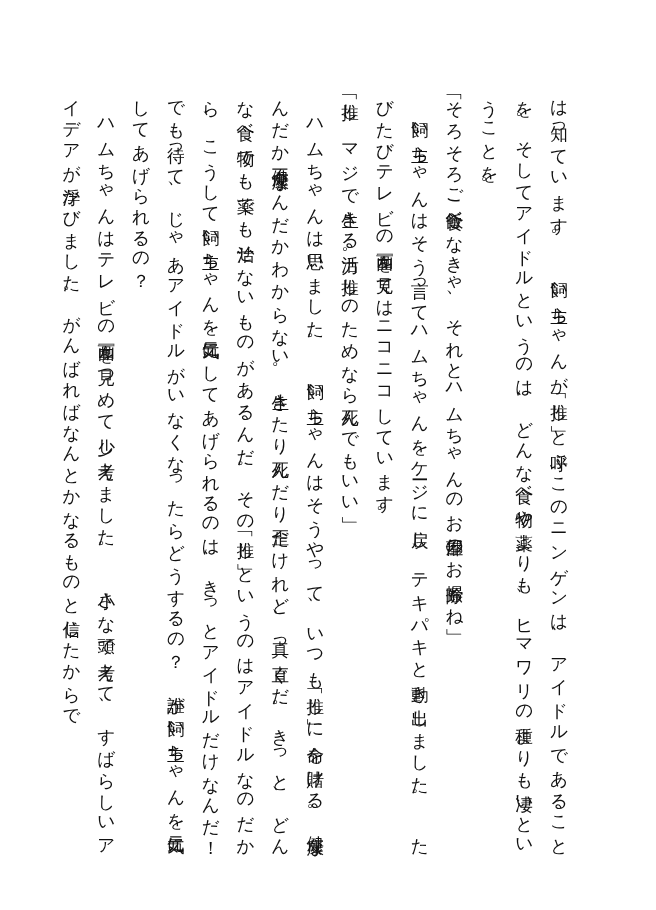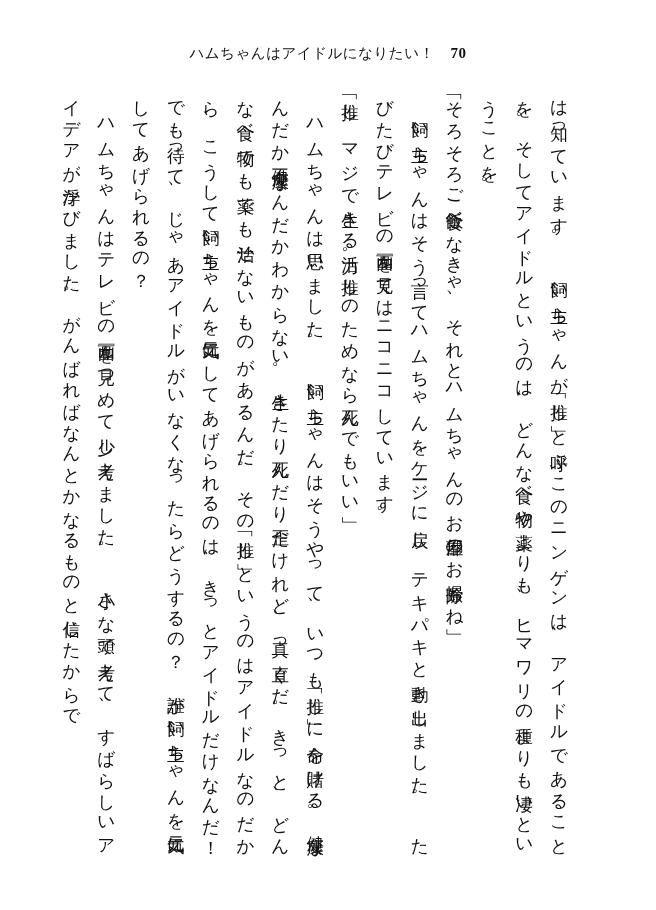--- a/index.html
+++ b/index.html
@@ -72,23 +72,20 @@
   .vtext p {
     margin: 0;
     text-indent: 0;
   }
 </style>
 </head>
 <body>
 
 <div class="page">
 
-  <div class="header">
-    <span class="htitle">ハムちゃんはアイドルになりたい！</span><span class="pagenum">70</span>
-  </div>
 
   <div class="body-area">
     <div class="vtext">
       <p>は知っています。　飼い主ちゃんが「推し」と呼ぶこのニンゲンは、アイドルであることを。そしてアイドルというのは、どんな食べ物や薬よりも、ヒマワリの種よりも凄いということを。</p>
       <p>「そろそろご飯食べなきゃ、それとハムちゃんのお部屋のお掃除もね」</p>
       <p>　飼い主ちゃんはそう言ってハムちゃんをケージに戻し、テキパキと動き出しました。　たびたびテレビの画面を見てはニコニコしています。</p>
       <p>「推し、マジで生きる活力。推しのためなら死んでもいい」</p>
       <p>　ハムちゃんは思いました。　飼い主ちゃんはそうやって、いつも「推し」に命を賭ける。健康なんだか不健康なんだかわからない。生きたり死んだり歪だけれど、真っ直ぐだ。きっと、どんな食べ物でも薬でも治せないものがあるんだ。その「推し」というのはアイドルなのだから、こうして飼い主ちゃんを元気にしてあげられるのは、きっとアイドルだけなんだ！　でも待って、じゃあアイドルがいなくなったらどうするの？　誰が飼い主ちゃんを元気にしてあげられるの？</p>
       <p>　ハムちゃんはテレビの画面を見つめて少し考えました。　小さな頭で考えて、すばらしいアイデアが浮かびました。がんばればなんとかなるものと信じたからで</p>
     </div>

